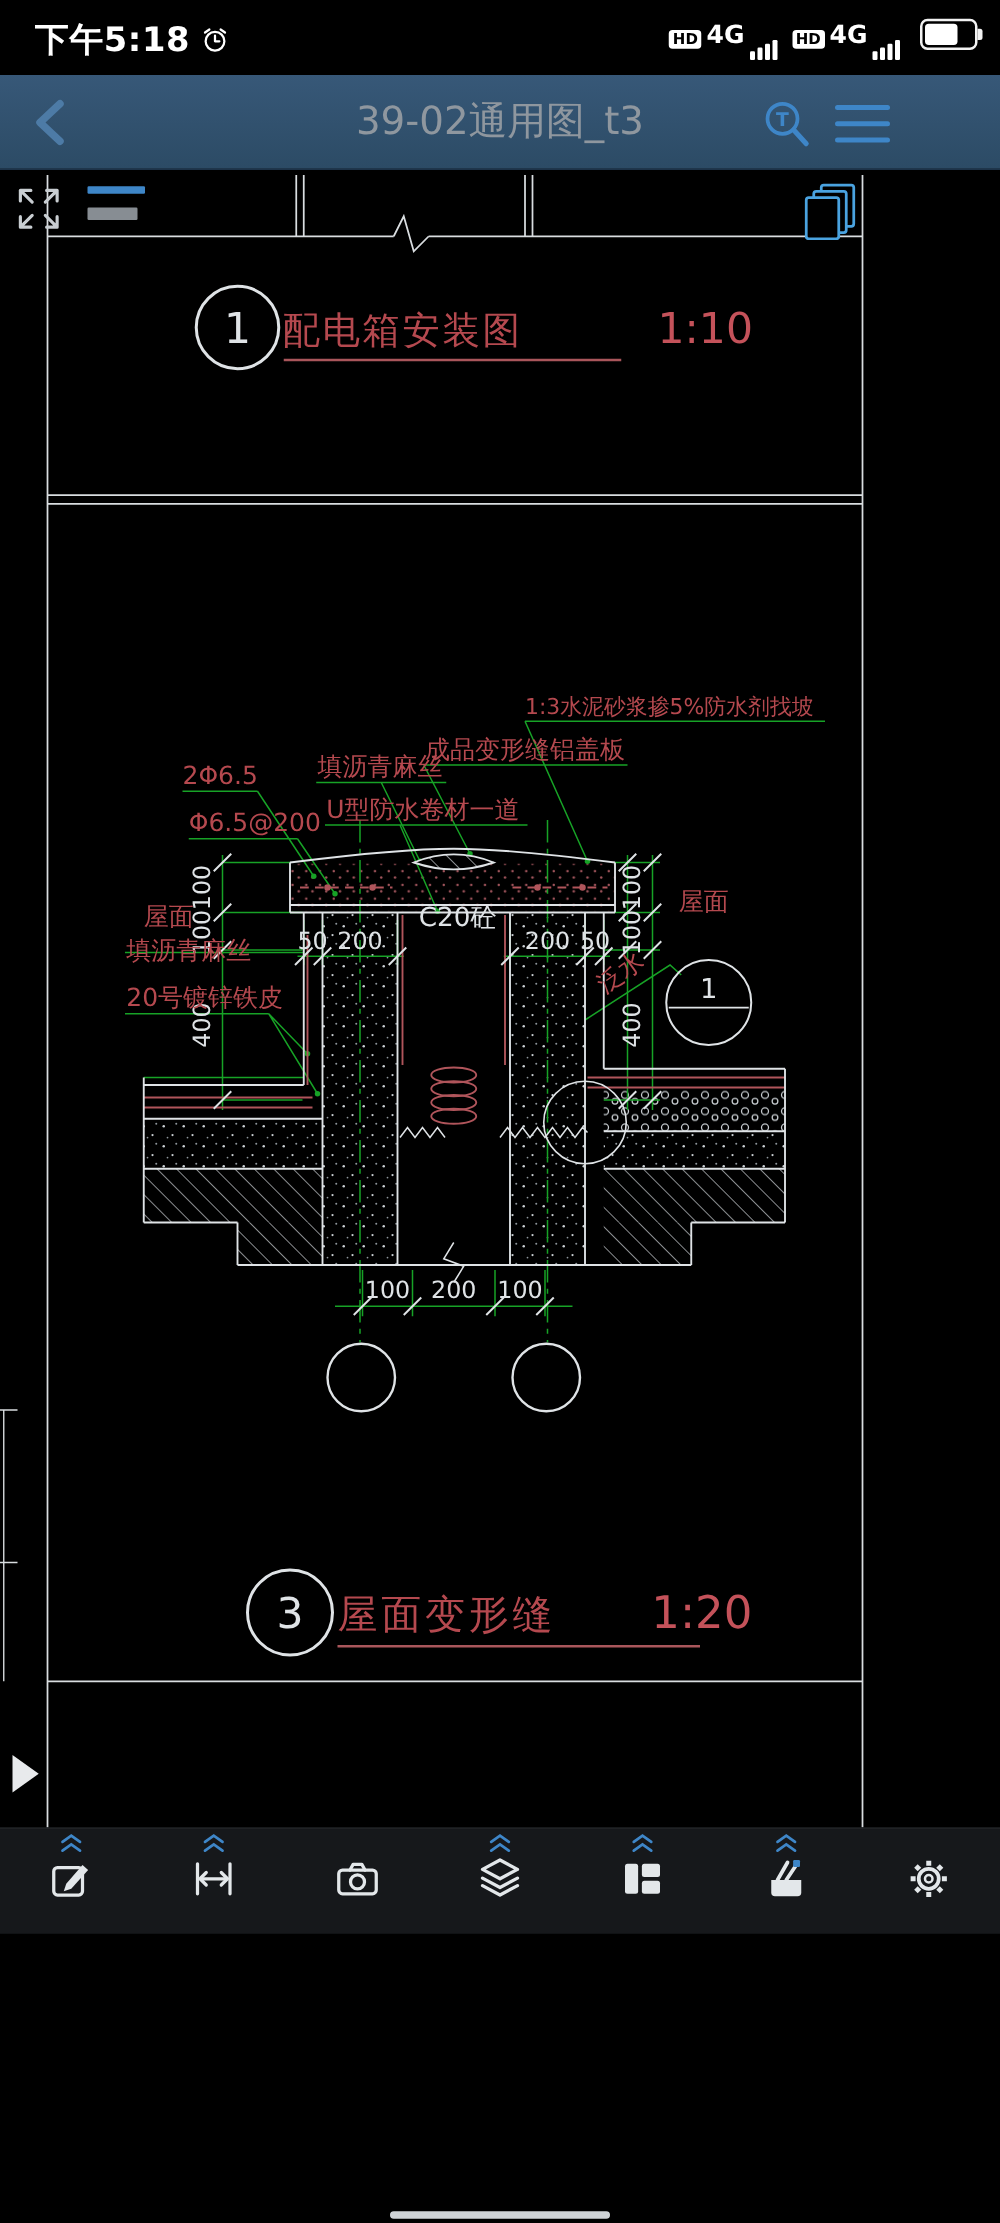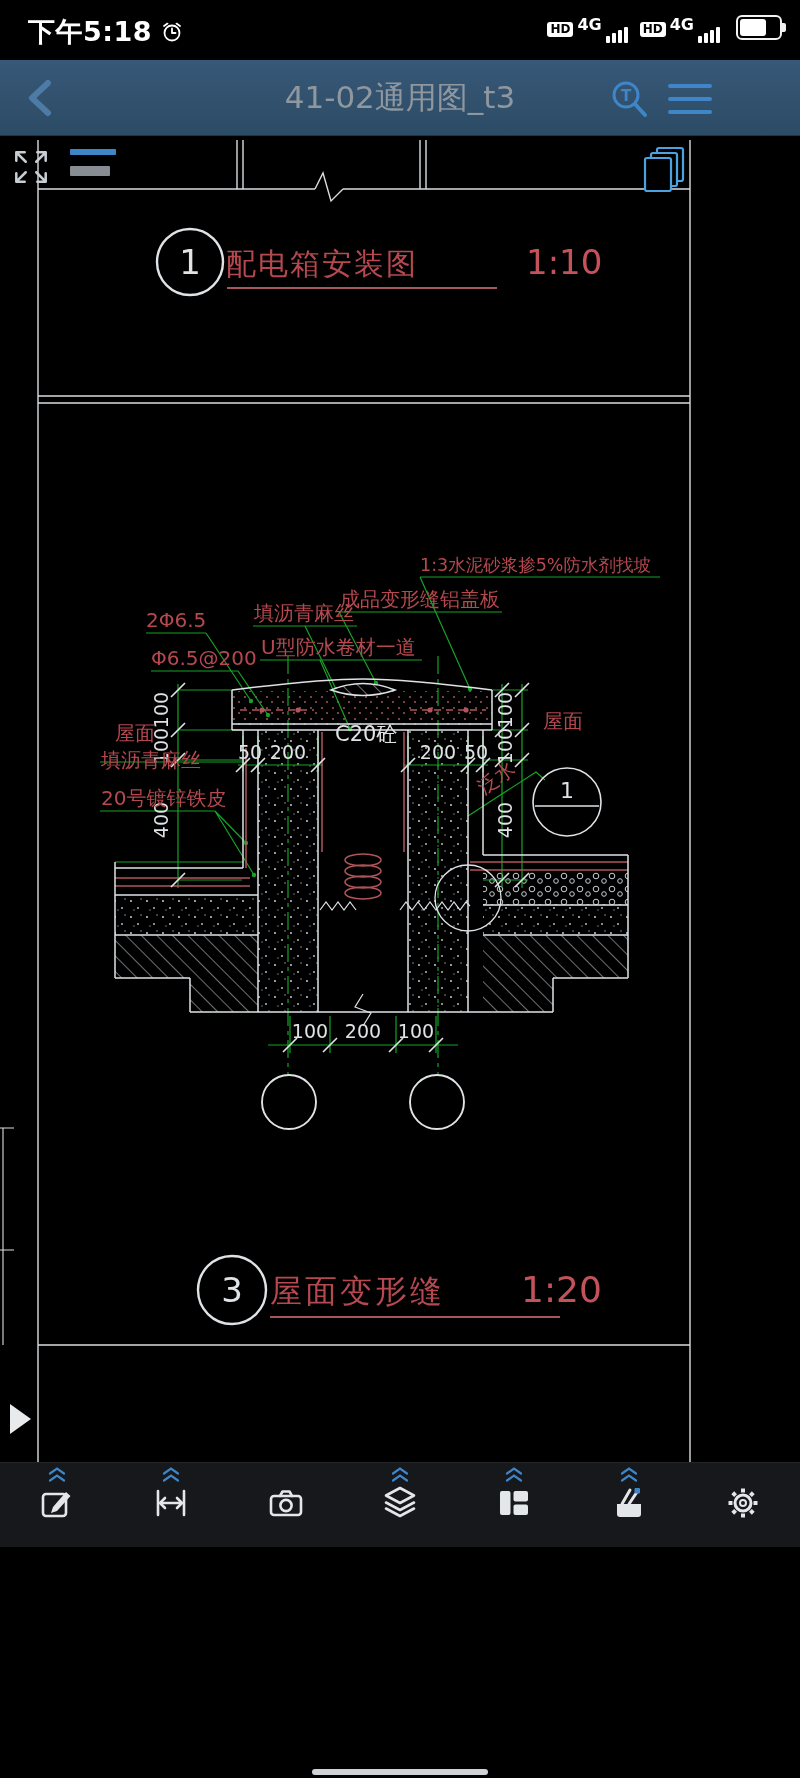--- a/index.html
+++ b/index.html
@@ -6,21 +6,21 @@
   body{width:800px;height:1778px;position:relative;font-family:"DejaVu Sans",sans-serif;overflow:hidden;}
   .screen{position:absolute;inset:0;background:#000;}
 
   
   .status-bar{position:absolute;left:0;top:0;width:800px;height:60px;background:#000;color:#fff;}
   .sb-left{position:absolute;left:28px;top:14px;display:flex;align-items:center;gap:9px;}
   .sb-time{font-size:27px;font-weight:700;letter-spacing:.5px;}
   .sb-right{position:absolute;right:18px;top:15px;display:flex;gap:12px;}
   .sig{display:flex;align-items:flex-end;gap:4px;}
   .hd-badge{background:#fff;color:#000;font-size:12px;font-weight:700;border-radius:3px;padding:1px 3px;line-height:13px;align-self:center;}
-  .net{font-size:16px;font-weight:700;margin-bottom:9px;}
+  .net{font-size:20px;font-weight:700;margin-bottom:9px;}
   .bars{display:flex;align-items:flex-end;gap:2px;}
   .bars i{display:block;width:4px;background:#fff;border-radius:1px;}
   .battery{position:relative;width:42px;height:21px;border:2px solid rgba(255,255,255,.95);border-radius:6px;margin-left:4px;}
   .battery .fill{position:absolute;left:2px;top:2px;bottom:2px;width:62%;background:#fff;border-radius:3px;}
   .battery .nub{position:absolute;right:-6px;top:6px;width:4px;height:9px;background:rgba(255,255,255,.95);border-radius:0 2px 2px 0;}
 
   
   .nav-bar{position:absolute;left:0;top:60px;width:800px;height:75px;background:linear-gradient(180deg,#375878,#2c4b65);border-bottom:1px solid #1d3349;}
   .nav-title{position:absolute;left:0;right:0;top:0;height:75px;line-height:75px;text-align:center;color:#8f979f;font-size:31px;}
   .nav-back{position:absolute;left:22px;top:18px;width:40px;height:40px;}
@@ -82,21 +82,21 @@
         </span>
       </div>
       <div class="battery">
         <div class="fill"></div>
           <div class="nub"></div>
       </div>
     </div>
   </div>
 
   <div class="nav-bar">
-    <div class="nav-title">41-02通用图_t3</div>
+    <div class="nav-title">39-02通用图_t3</div>
     <svg class="nav-back" viewBox="0 0 40 40">
       <polyline points="26,5 10,20 26,35" fill="none" stroke="#4d7ba6" stroke-width="6" stroke-linecap="round" stroke-linejoin="round"></polyline>
     </svg>
     <svg class="nav-search" viewBox="0 0 42 42">
       <circle cx="18" cy="17" r="12" fill="none" stroke="#3e86c8" stroke-width="3"></circle>
       <line x1="27" y1="26" x2="37" y2="37" stroke="#3e86c8" stroke-width="4" stroke-linecap="round"></line>
       <text x="18" y="23" text-anchor="middle" font-size="15" font-weight="bold" fill="#3e86c8">T</text>
     </svg>
     <div class="nav-menu">
         <i></i>

